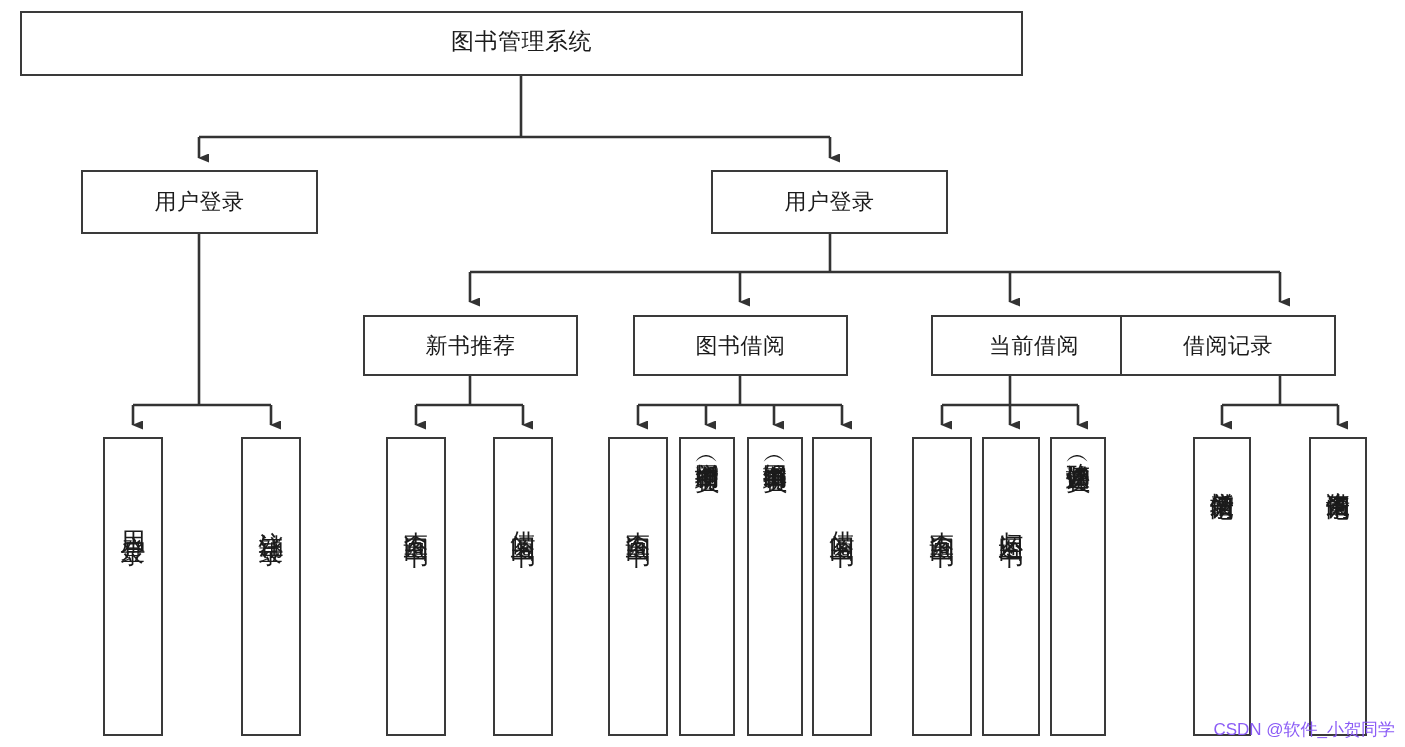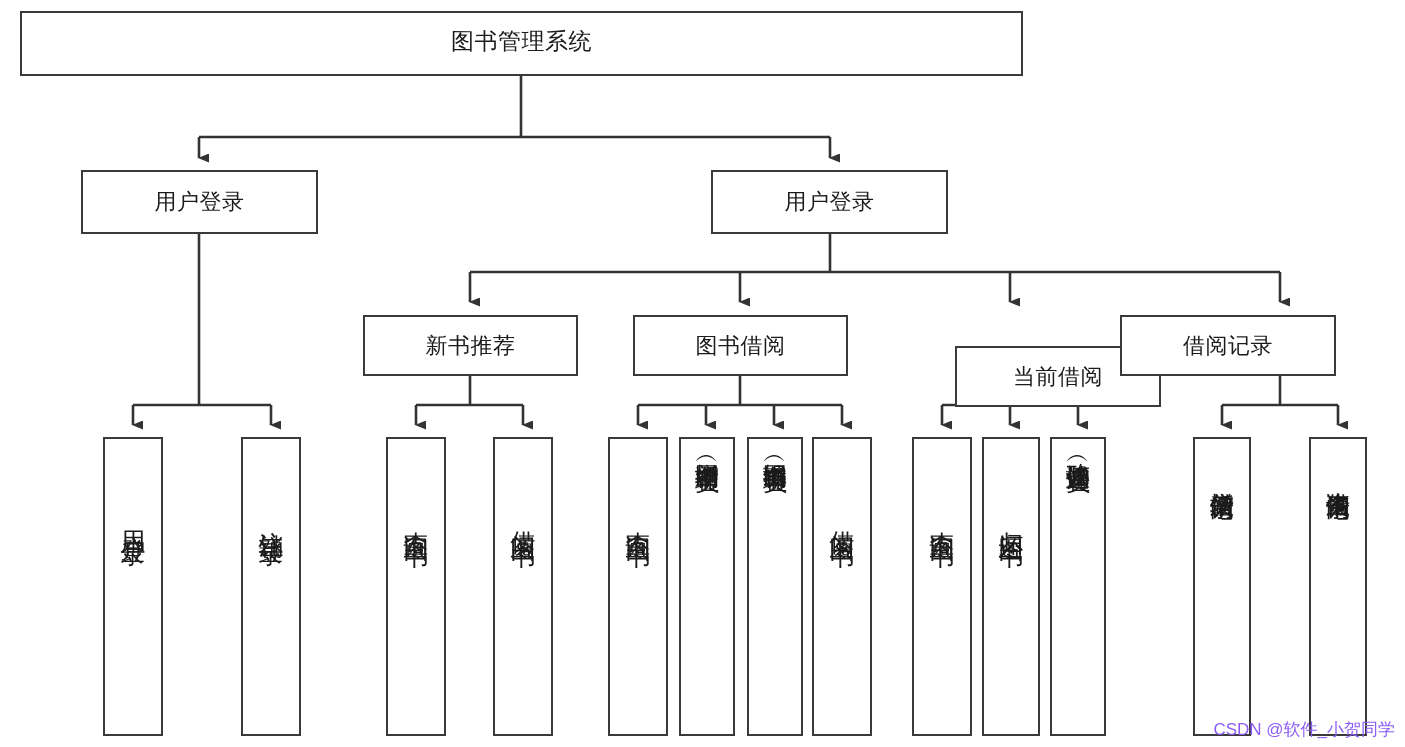--- a/index.html
+++ b/index.html
@@ -146,21 +146,21 @@
   <div class="node horiz" style="left:711px; top:170px; width:237px; height:64px;">
     <span class="node-label">用户登录</span>
   </div>
 
   <div class="node horiz" style="left:363px; top:315px; width:215px; height:61px;">
     <span class="node-label">新书推荐</span>
   </div>
   <div class="node horiz" style="left:633px; top:315px; width:215px; height:61px;">
     <span class="node-label">图书借阅</span>
   </div>
-  <div class="node horiz" style="left:955px; top:315px; width:206px; height:61px;margin-top:31px;">
+  <div class="node horiz" style="left:931px; top:315px; width:206px; height:61px;">
     <span class="node-label">当前借阅</span>
   </div>
   <div class="node horiz" style="left:1120px; top:315px; width:216px; height:61px;">
     <span class="node-label">借阅记录</span>
   </div>
 
   <div class="node vert" style="left:103px; top:437px; width:60px; height:299px; padding-top:72px;">
     <span class="node-label">用户登录</span>
   </div>
   <div class="node vert" style="left:241px; top:437px; width:60px; height:299px; padding-top:72px;">

